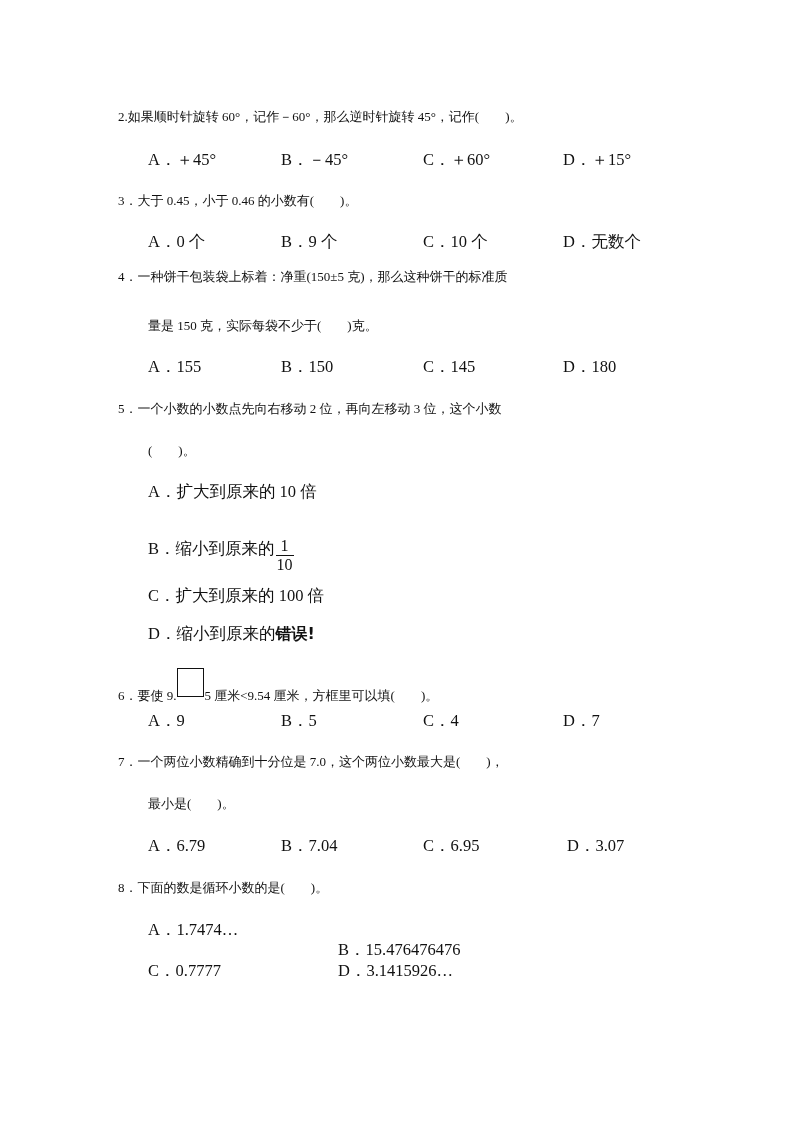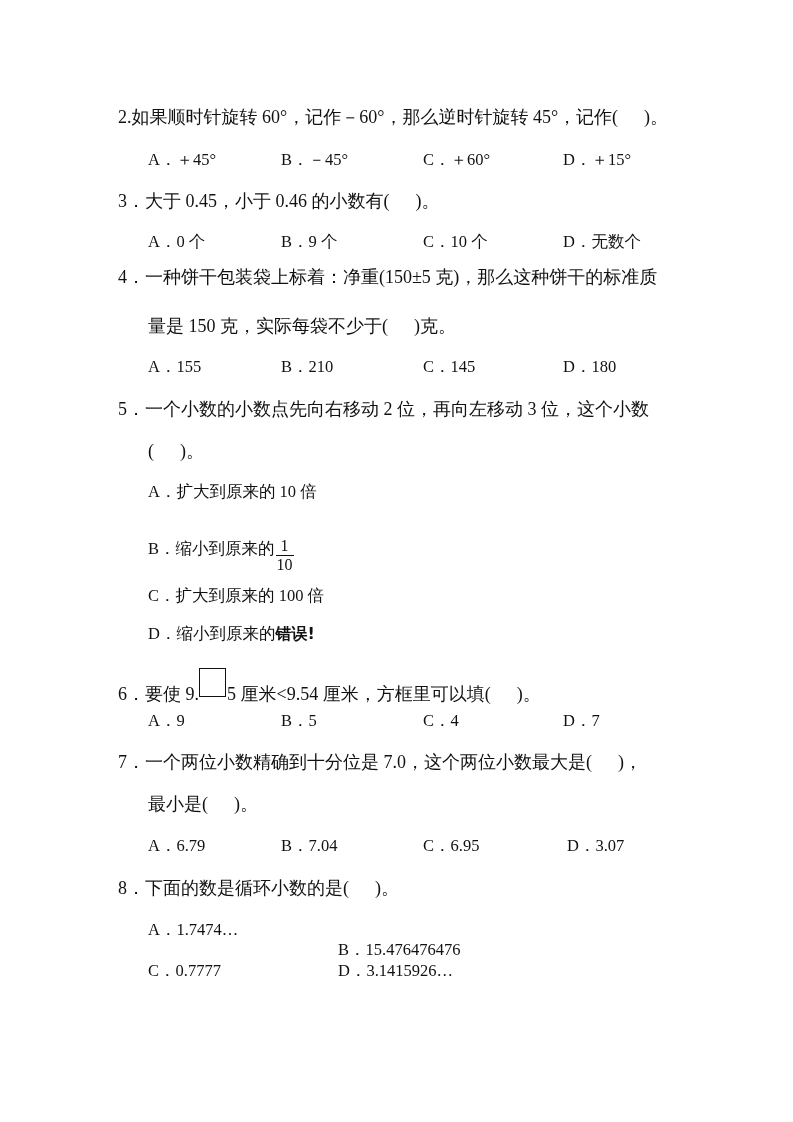--- a/index.html
+++ b/index.html
@@ -1,18 +1,18 @@
 <!DOCTYPE html>
 <html><head>
 <meta charset="utf-8">
 <style>
   html, body { margin: 0; padding: 0; background: #ffffff; }
   body { width: 793px; height: 1122px; position: relative; overflow: hidden;
          font-family: "Liberation Serif", "DejaVu Serif", serif; color: #111; }
-  .line { position: absolute; font-size: 18px; white-space: nowrap; line-height: 20px; }
+  .line { position: absolute; font-size: 13px; white-space: nowrap; line-height: 20px; }
   .opt { position: absolute; font-size: 16.5px; white-space: nowrap; line-height: 20px; }
   .blank { display: inline-block; width: 26px; }
   .frac { display: inline-block; vertical-align: middle; text-align: center; font-size: 16px; line-height: 18px; margin-left: 1px; position: relative; top: 5px; }
   .frac .num { display: block; border-bottom: 1px solid #111; padding: 0 1px; }
   .frac .den { display: block; padding: 0 1px; text-align: center; }
   .err { font-family: "DejaVu Sans", sans-serif; font-size: 16px; font-weight: bold; }
   .box { display: inline-block; width: 25px; height: 27px; border: 1.3px solid #111; vertical-align: -3px; margin: 0 1px 0 0; position: relative; top: -6px; }
 </style>
 </head>
 <body>
@@ -33,21 +33,21 @@
 <div class="opt" style="left:423px; top:232px;"><span>C．</span><span>10 个</span></div>
 <div class="opt" style="left:563px; top:232px;"><span>D．</span><span>无数个</span></div>
 
 <div class="line" style="left:118px; top:267px;">
   <span>4．</span><span>一种饼干包装袋上标着：净重(150±5 克)，那么这种饼干的标准质</span>
 </div>
 <div class="line" style="left:148px; top:316px;">
   <span>量是 150 克，实际每袋不少于(</span><span class="blank"></span><span>)克。</span>
 </div>
 <div class="opt" style="left:148px; top:357px;"><span>A．</span><span>155</span></div>
-<div class="opt" style="left:281px; top:357px;"><span>B．</span><span>210</span></div>
+<div class="opt" style="left:281px; top:357px;"><span>B．</span><span>150</span></div>
 <div class="opt" style="left:423px; top:357px;"><span>C．</span><span>145</span></div>
 <div class="opt" style="left:563px; top:357px;"><span>D．</span><span>180</span></div>
 
 <div class="line" style="left:118px; top:399px;">
   <span>5．</span><span>一个小数的小数点先向右移动 2 位，再向左移动 3 位，这个小数</span>
 </div>
 <div class="line" style="left:148px; top:441px;">
   <span>(</span><span class="blank"></span><span>)。</span>
 </div>
 <div class="opt" style="left:148px; top:482px;"><span>A．</span><span>扩大到原来的 10 倍</span></div>

